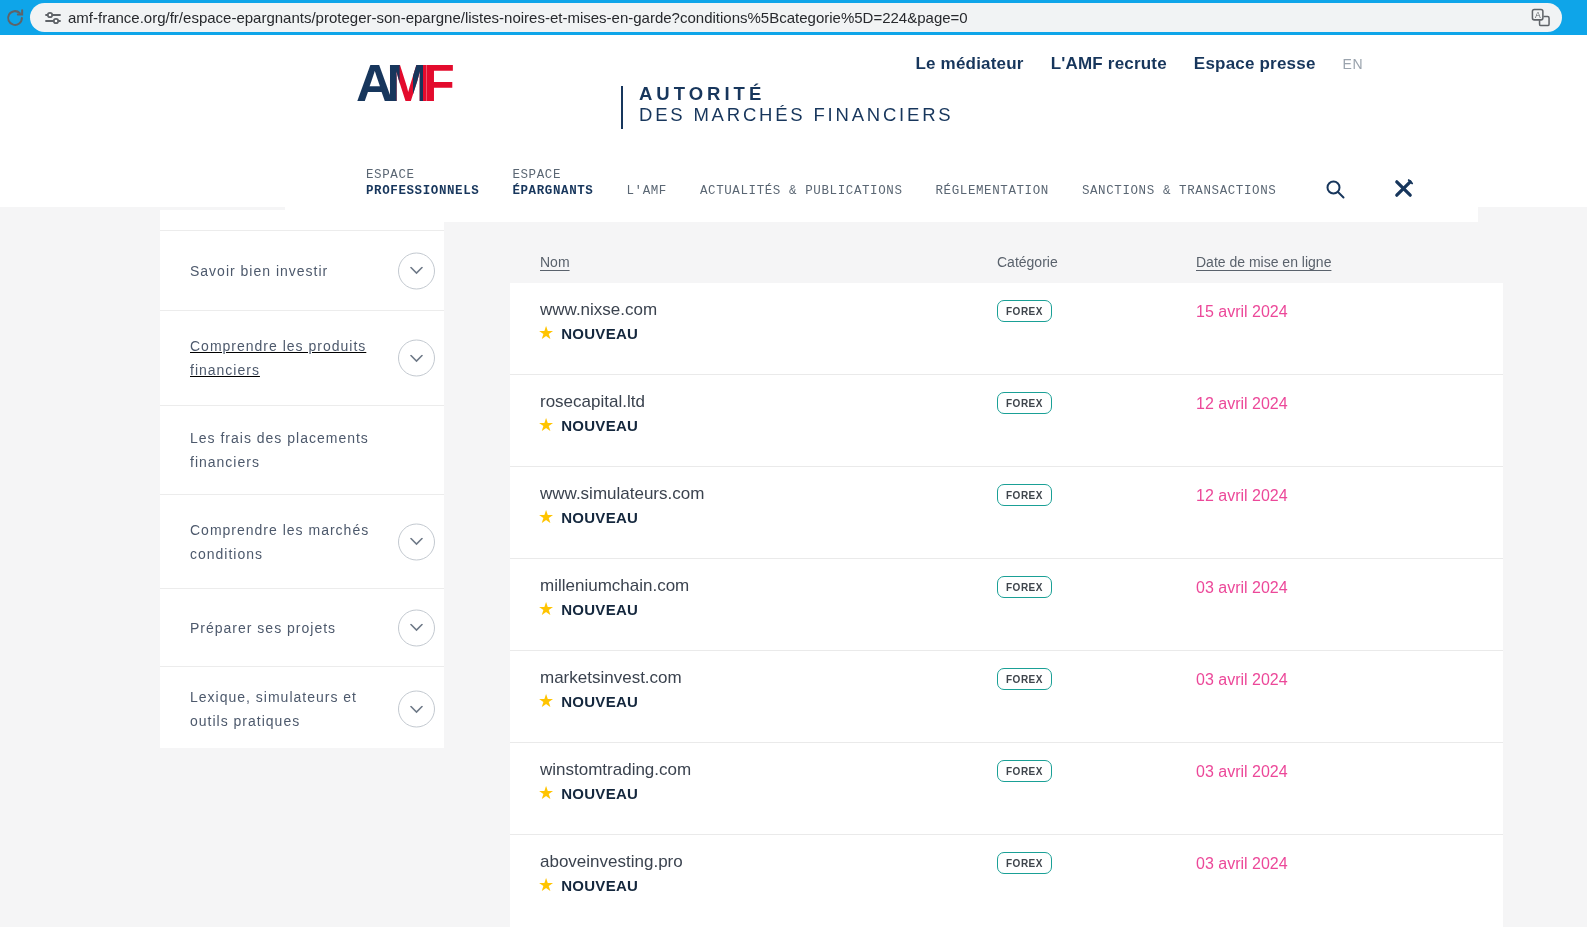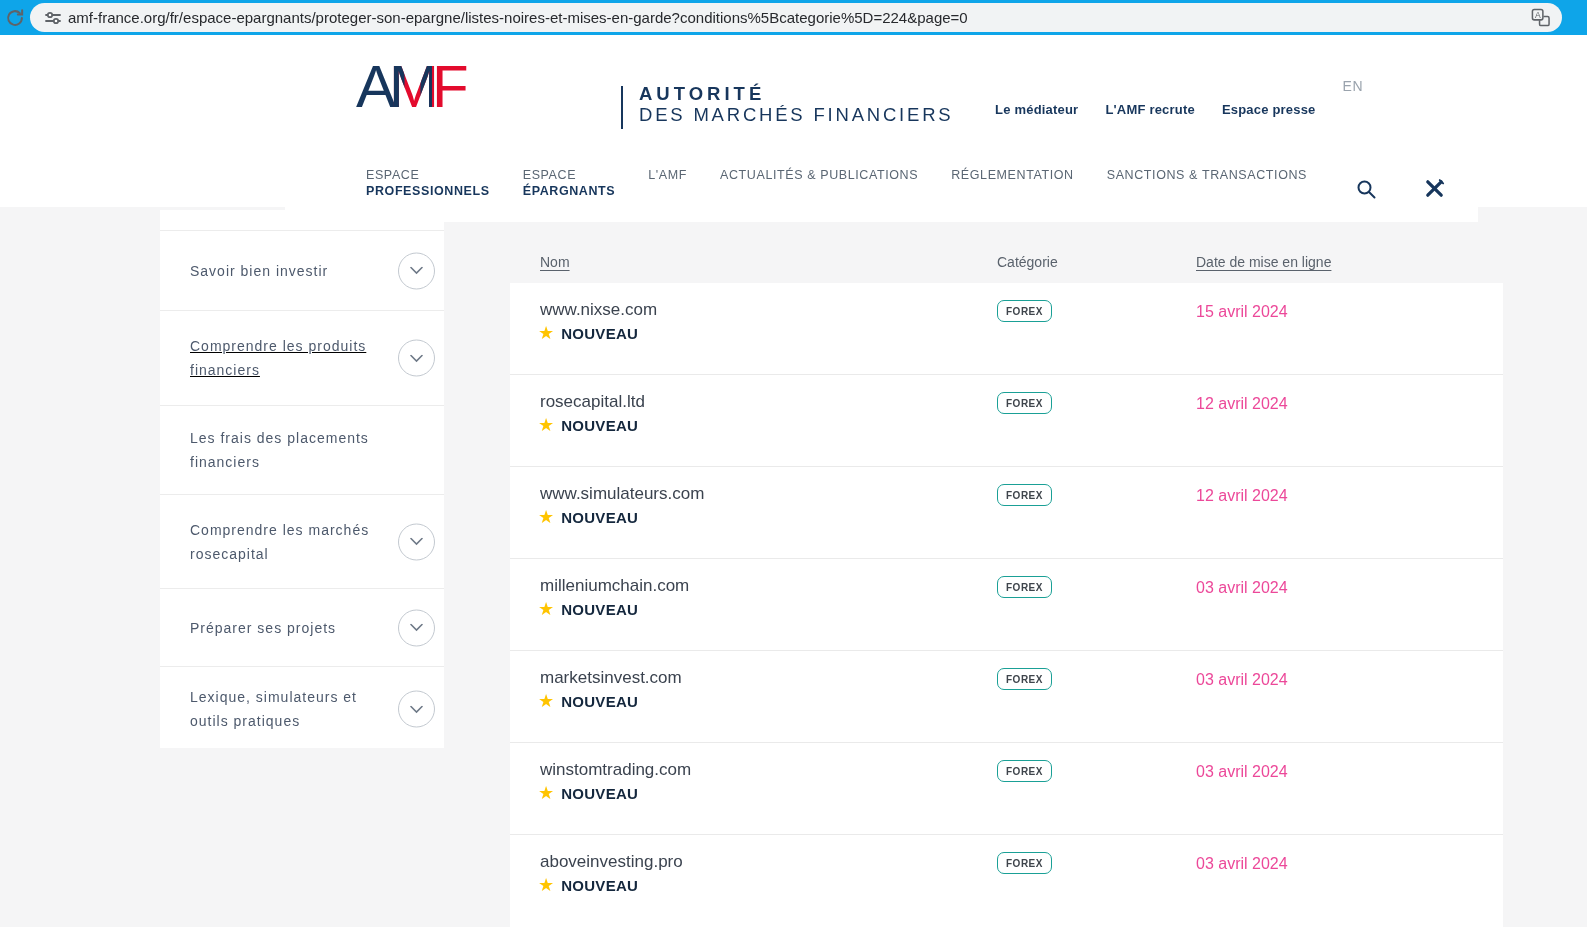--- a/index.html
+++ b/index.html
@@ -12,37 +12,37 @@
   .url-pill { position:absolute; left:30px; top:3px; width:1532px; height:29px; background:#f1f3f4; border-radius:15px; }
   .tune-icon { position:absolute; left:14px; top:6px; width:18px; height:18px; }
   .url-text { position:absolute; left:38px; top:0; height:29px; line-height:29px; font-size:15px; color:#27292d; white-space:nowrap; }
   .translate-icon { position:absolute; right:12px; top:5px; width:19px; height:19px; }
 
   
   .site-header { position:absolute; left:0; top:35px; width:1587px; height:172px; background:#fff; }
   .header-ext { position:absolute; left:285px; top:207px; width:1193px; height:15px; background:#fff; z-index:1; }
 
   .top-links { position:absolute; top:19px; right:224px; display:flex; gap:27px; align-items:center; }
-  .top-link { font-size:13px; font-weight:bold; color:#17365c; letter-spacing:.2px; cursor:pointer;margin-top:48px; }
+  .top-link { font-size:17px; font-weight:bold; color:#17365c; letter-spacing:.2px; cursor:pointer; }
   .lang-link { font-size:14px; color:#9aa3ad; letter-spacing:.5px; cursor:pointer; }
 
   .logo { position:absolute; left:356px; top:22px; display:flex; align-items:flex-start; cursor:pointer; }
-  .logo-letters { font-size:60px; font-weight:normal; line-height:1.0; letter-spacing:-7px; }
+  .logo-letters { font-size:52px; font-weight:bold; line-height:1.0; letter-spacing:-7px; }
   .l-a { color:#17365c; }
   .l-f { color:#e30b2d; }
   .logo-m { position:relative; display:inline-block; color:#e30b2d; }
   .m-overlay { position:absolute; left:0; top:0; color:#17365c; }
   .m-left  { clip-path:polygon(0 0, 36% 0, 36% 100%, 0 100%); }
   .m-right { clip-path:polygon(73% 0, 100% 0, 100% 100%, 73% 100%); }
   .brand-sep { position:absolute; left:621px; top:51px; width:2px; height:43px; background:#17365c; }
   .brand { position:absolute; left:639px; top:48px; color:#17365c; }
   .brand-line1 { font-size:18.5px; font-weight:bold; letter-spacing:4px; line-height:21px; }
   .brand-line2 { font-size:18.5px; letter-spacing:2.8px; line-height:21px; }
 
-  .main-nav { position:absolute; left:366px; top:133px; display:flex; align-items:flex-start; gap:33px; }
+  .main-nav { position:absolute; left:366px; top:133px; display:flex; align-items:flex-end; gap:33px;font-family:Liberation Mono, monospace; }
   .nav-item { font-size:12.5px; letter-spacing:.6px; color:#5a6673; line-height:15px; text-transform:none; cursor:pointer; padding-bottom:2px; white-space:nowrap; }
   .nav-item .eyebrow { display:block; margin-bottom:1px; }
   .nav-item.bold .label { font-weight:bold; color:#17365c; }
   .nav-icon-btn { width:24px; height:24px; cursor:pointer; align-self:flex-end; margin-bottom:0px; }
   .nav-icon-btn.search { margin-left:14px; }
   .nav-icon-btn.tools { margin-left:12px; }
 
   
   .content { position:absolute; left:0; top:207px; width:1587px; height:720px; background:#f5f5f6; }
 
@@ -201,21 +201,21 @@
       </svg>
     </span>
   </li>
 
   <li class="sidebar-item no-chevron">
     <span class="sidebar-label">Les frais des placements financiers</span>
 
   </li>
 
   <li class="sidebar-item">
-    <span class="sidebar-label">Comprendre les marchés rosecapital</span>
+    <span class="sidebar-label">Comprendre les marchés conditions</span>
     <span class="chev-circle">
       <svg width="13" height="8" viewBox="0 0 13 8" fill="none" stroke="#6e7987" stroke-width="1.6" stroke-linecap="round">
         <polyline points="1,1 6.5,6.5 12,1"></polyline>
       </svg>
     </span>
   </li>
 
   <li class="sidebar-item">
     <span class="sidebar-label">Préparer ses projets</span>
     <span class="chev-circle">

